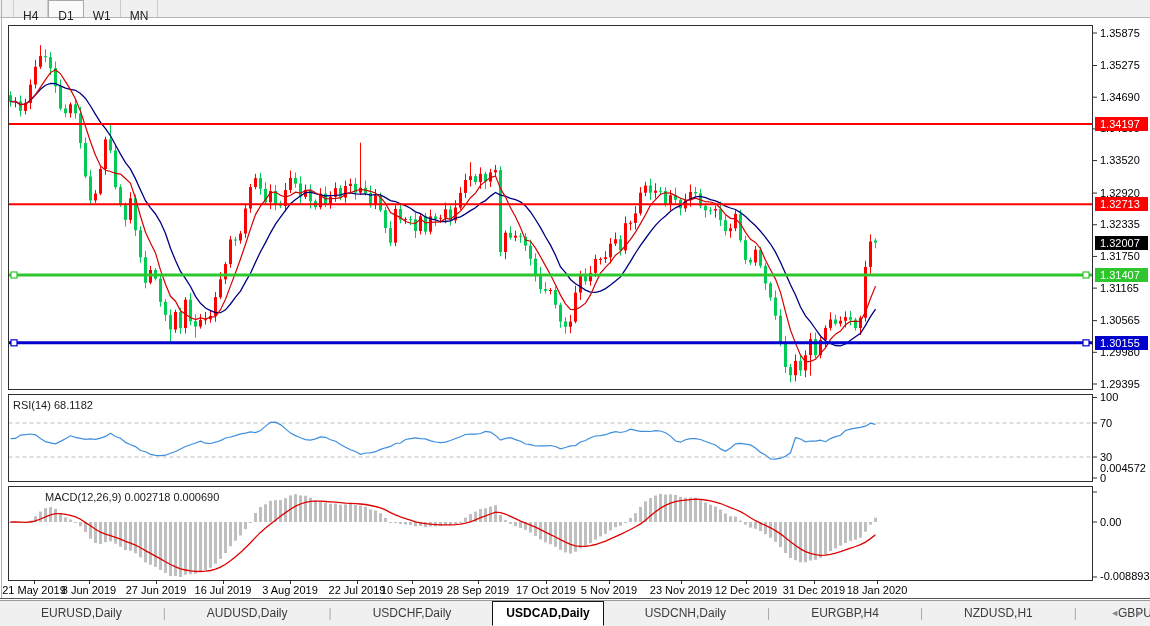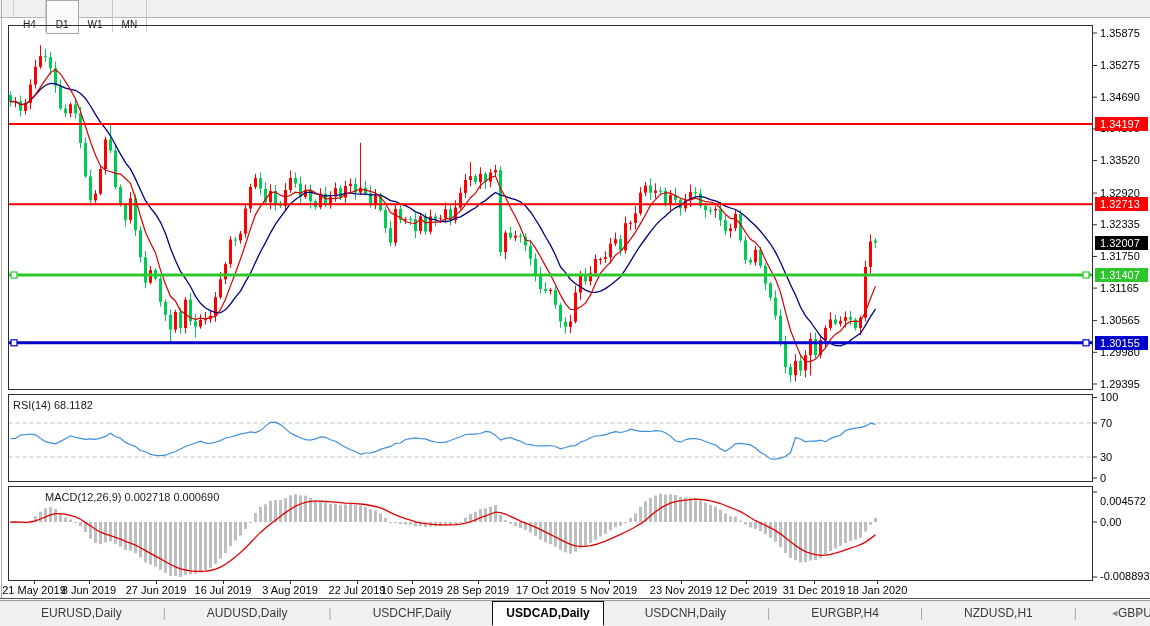--- a/index.html
+++ b/index.html
@@ -3,21 +3,21 @@
 <meta charset="utf-8">
 <style>
   * { margin:0; padding:0; box-sizing:border-box; }
   html,body { background:#d4d0c8; }
   .screen{ position:relative; width:1150px; height:626px; background:#ffffff;
     font-family:"Liberation Sans", sans-serif; overflow:hidden; }
   
   .toolbar{ position:absolute; left:0; top:0; width:1150px; height:18px;
     background:#f0f0f0; border-bottom:1px solid #b5b5b5; display:flex; align-items:stretch; }
   .toolbar .lead{ width:14px; border-right:1px solid #cfcfcf; }
-  .tfbtn{ padding:16px 9px; font-size:10px; line-height:17px; color:#222;
+  .tfbtn{ padding:8px 9px; font-size:12px; line-height:17px; color:#222;
     border-right:1px solid #c9c9c9; cursor:default; }
   .tfbtn.active{ background:#fafafa; border:1px solid #a8a8a8; line-height:15px; }
   
   #chart-svg{ position:absolute; left:0; top:0; }
   
   .flt{ position:absolute; font-size:11px; color:#000; white-space:nowrap; }
   .chart-title{ left:14px; top:29px; color:#1a1a1a; }
   .chart-title .tri{ font-size:8px; position:relative; top:-1px; margin-right:5px; }
   .chart-title span{ margin-right:4px; }
   .ind-title{ color:#1a1a1a; }
@@ -687,21 +687,21 @@
     <div class="ytick" style="top: 377.5px;">1.29395</div>
     <div class="badge" style="top: 116.892px; background: rgb(255, 0, 0);">1.34197</div>
     <div class="badge" style="top: 197.275px; background: rgb(255, 0, 0);">1.32713</div>
     <div class="badge" style="top: 268.017px; background: rgb(45, 199, 45);">1.31407</div>
     <div class="badge" style="top: 335.834px; background: rgb(0, 0, 205);">1.30155</div>
     <div class="badge" style="top: 235.517px; background: rgb(0, 0, 0);">1.32007</div>
     <div class="subtick" style="top: 391px;">100</div>
     <div class="subtick" style="top: 416.5px;">70</div>
     <div class="subtick" style="top: 450.5px;">30</div>
     <div class="subtick" style="top: 471.5px;">0</div>
-    <div class="subtick" style="top: 495px; text-align: center;">0.004572</div>
+    <div class="subtick" style="top: 462px; text-align: center;">0.004572</div>
     <div class="subtick" style="top: 515.5px;">0.00</div>
     <div class="subtick" style="top: 570.494px;">-0.008893</div>
     <div class="dlabel" style="left: 34px;">21 May 2019</div>
     <div class="dlabel" style="left: 89px;">8 Jun 2019</div>
     <div class="dlabel" style="left: 156px;">27 Jun 2019</div>
     <div class="dlabel" style="left: 223px;">16 Jul 2019</div>
     <div class="dlabel" style="left: 290px;">3 Aug 2019</div>
     <div class="dlabel" style="left: 357px;">22 Jul 2019</div>
     <div class="dlabel" style="left: 412px;">10 Sep 2019</div>
     <div class="dlabel" style="left: 478px;">28 Sep 2019</div>

